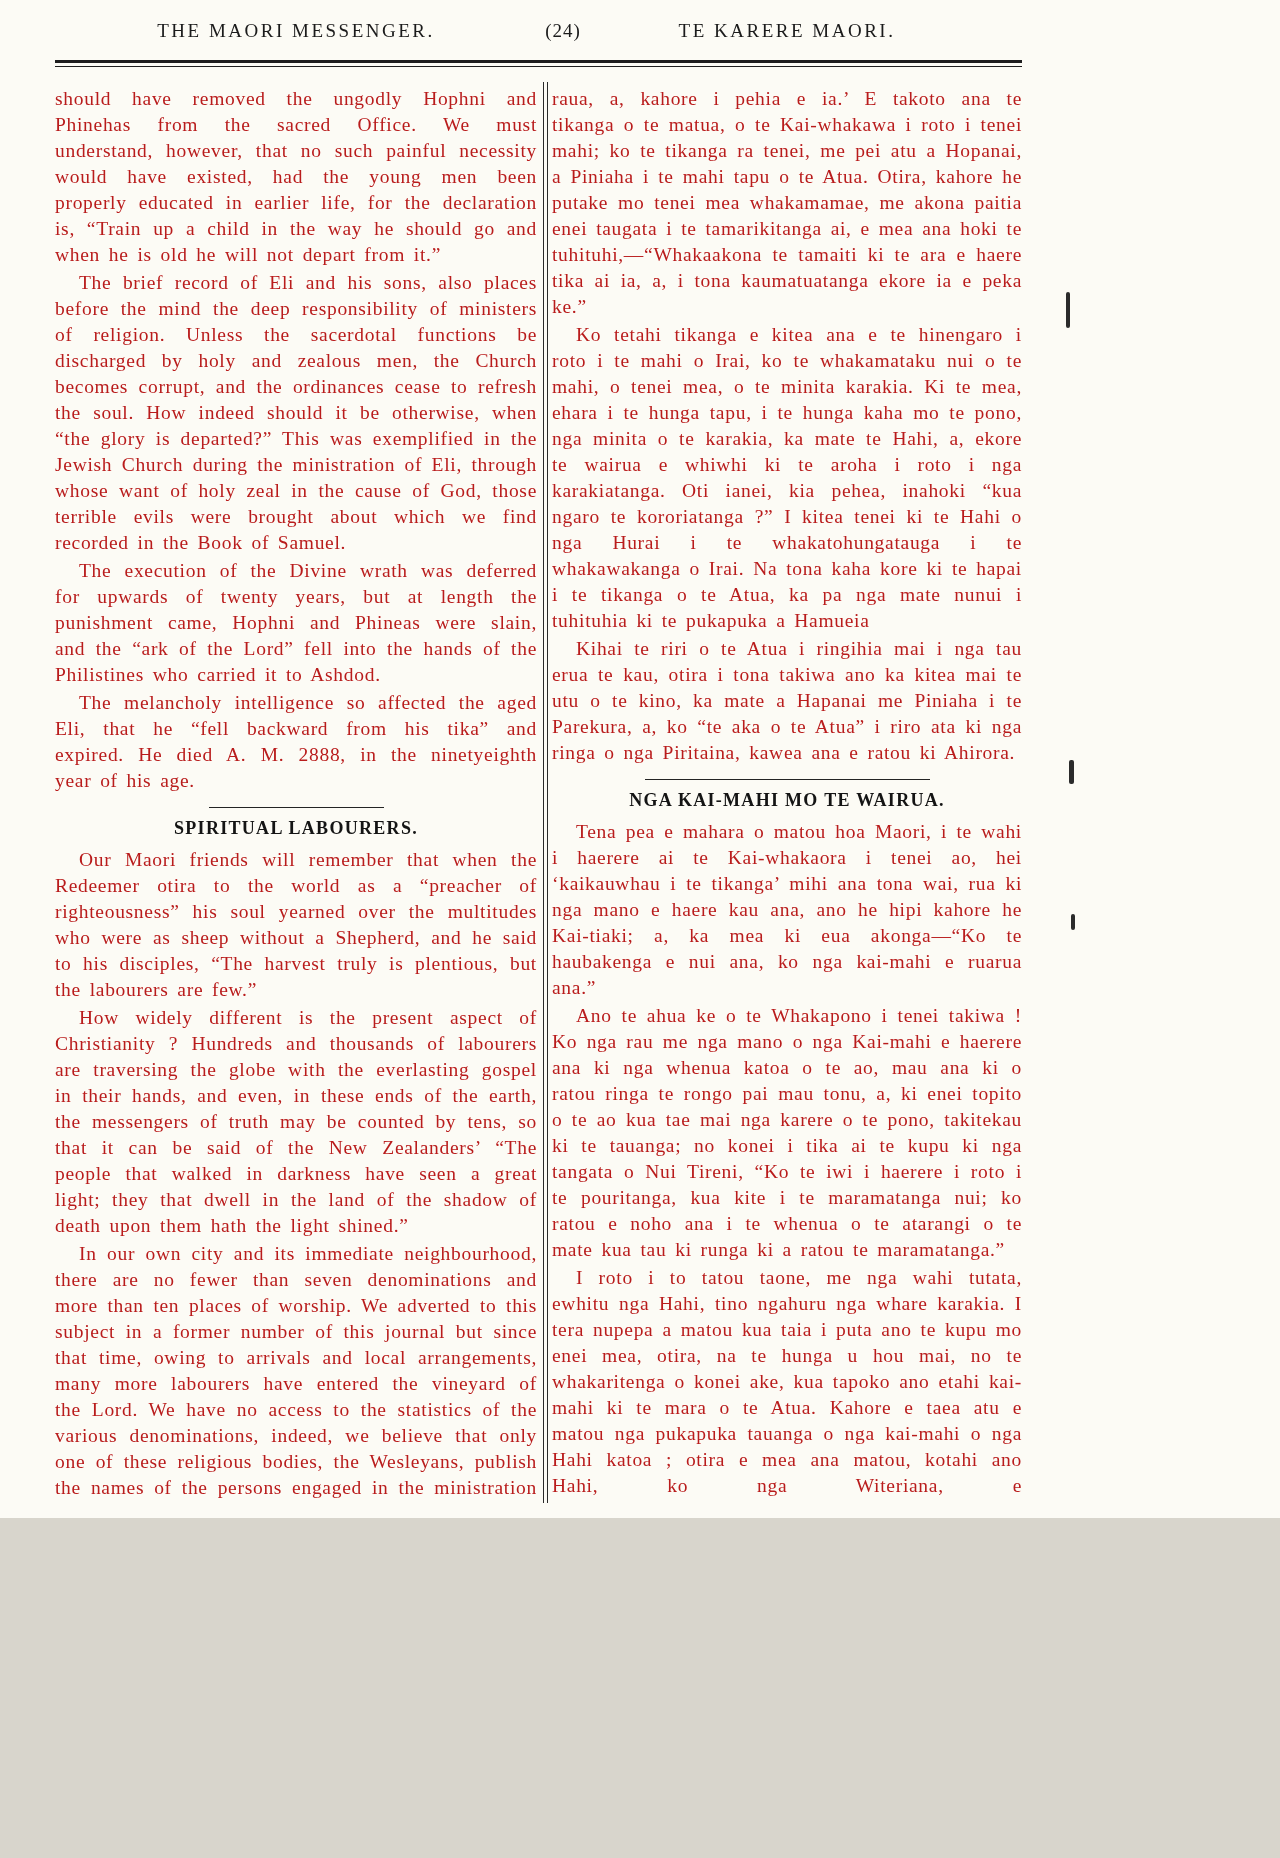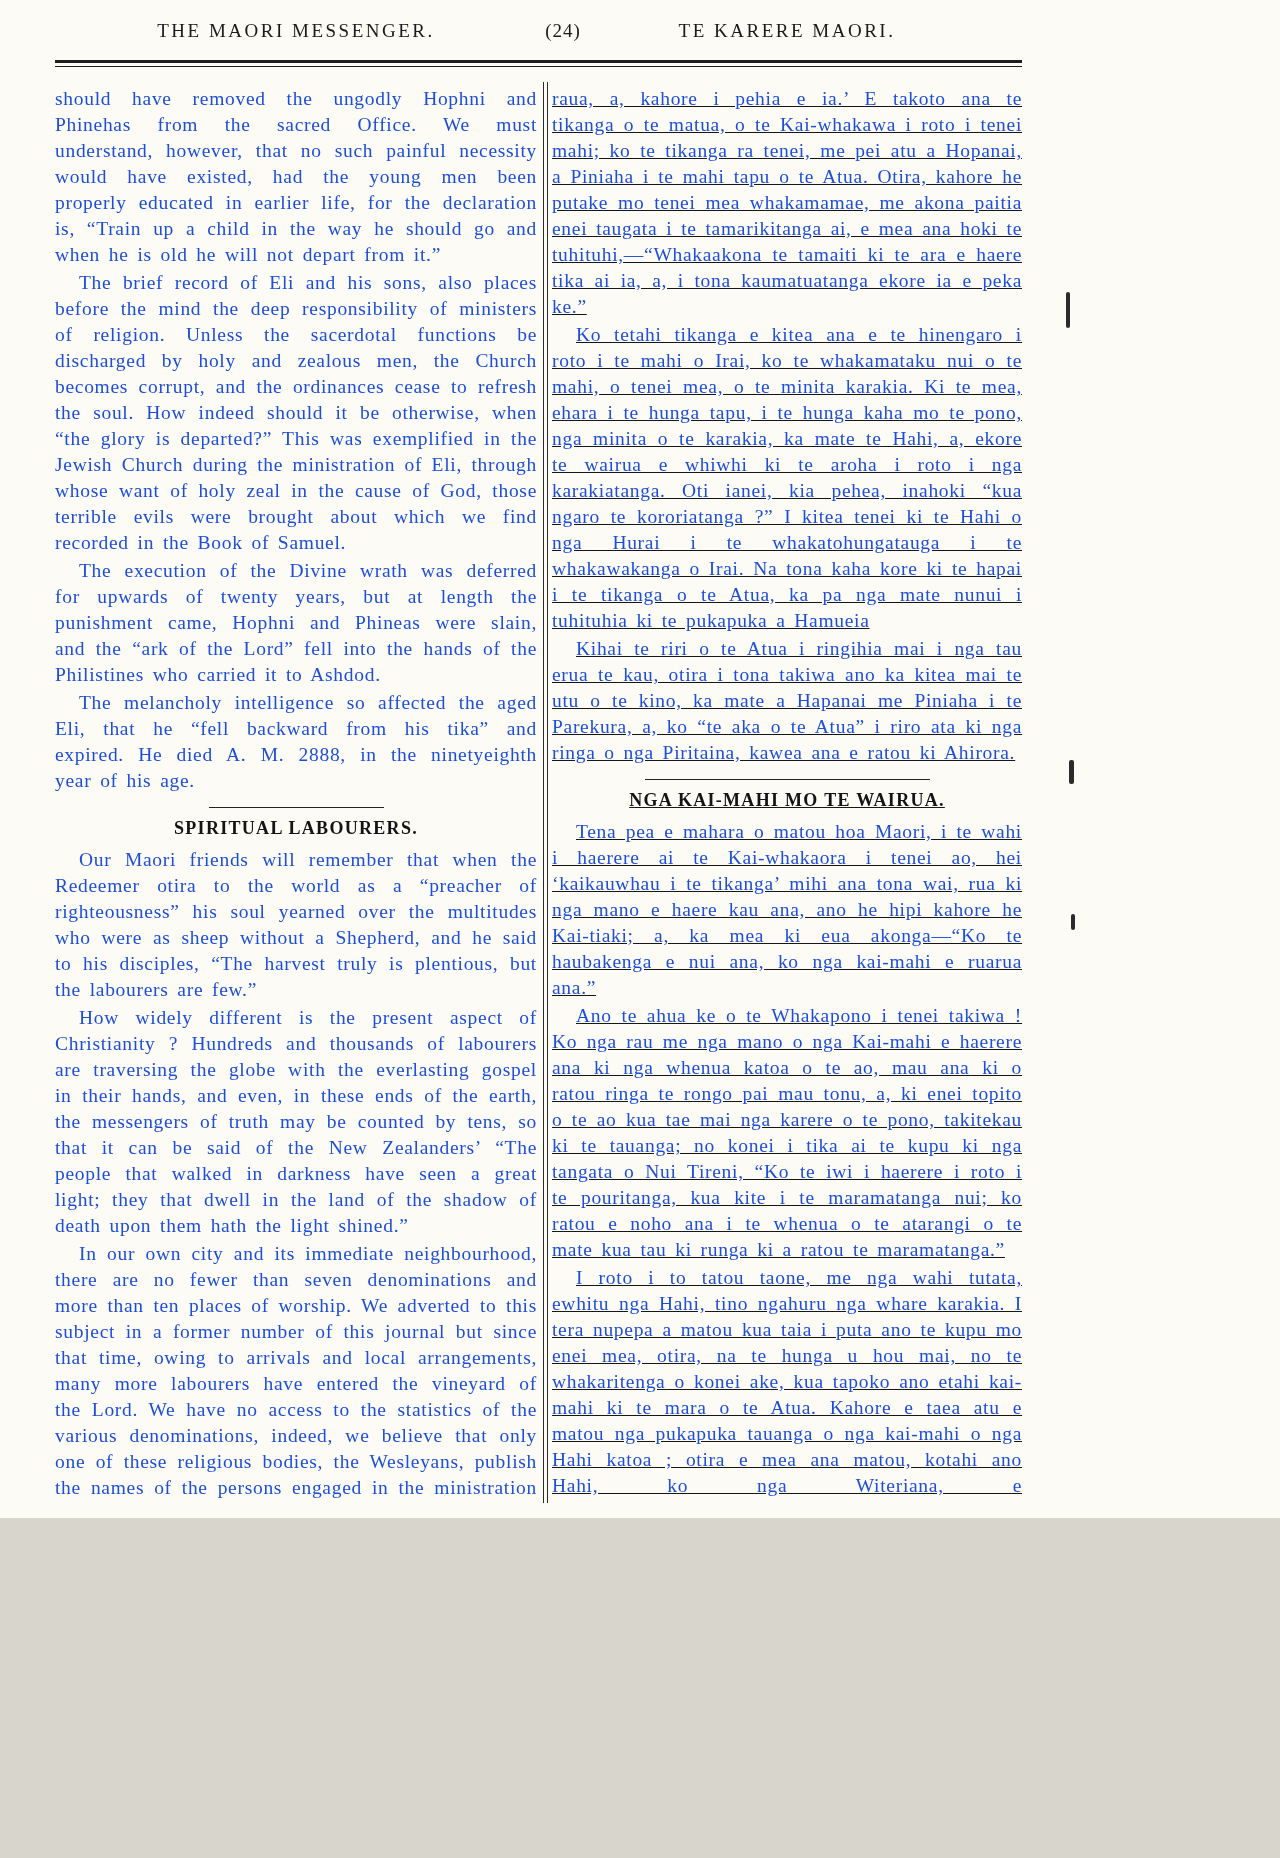--- a/index.html
+++ b/index.html
@@ -43,21 +43,21 @@
   
   .columns {
     position: absolute;
     top: 86px;
     left: 55px;
     width: 967px;
     display: flex;
     align-items: stretch;
   }
   .col-left  { width: 482px; }
-  .col-right { width: 470px; text-decoration: underline; }
+  .col-right { width: 470px; }
 
   .col-divider { flex: 0 0 15px; position: relative; }
   .col-divider::before,
   .col-divider::after {
     content: "";
     position: absolute;
     top: -4px;
     bottom: 0;
     border-left: 1px solid #2a2a2a;
   }
@@ -65,21 +65,21 @@
   .col-divider::after  { left: 10px; }
 
   
   .para {
     margin: 0 0 2px 0;
     font-size: 19.5px;
     line-height: 26px;
     letter-spacing: 0.7px;
     word-spacing: 3.2px;
     text-align: justify;
-    color: #1d4ed8;
+    color: #b91c1c;
   }
   .para.indent { text-indent: 24px; }
   .para.fill-last { text-align-last: justify; }
 
   .section-rule {
     height: 0;
     border-top: 1.5px solid #242424;
     margin: 13px auto 10px auto;
   }
   .rule-english { width: 175px; }

